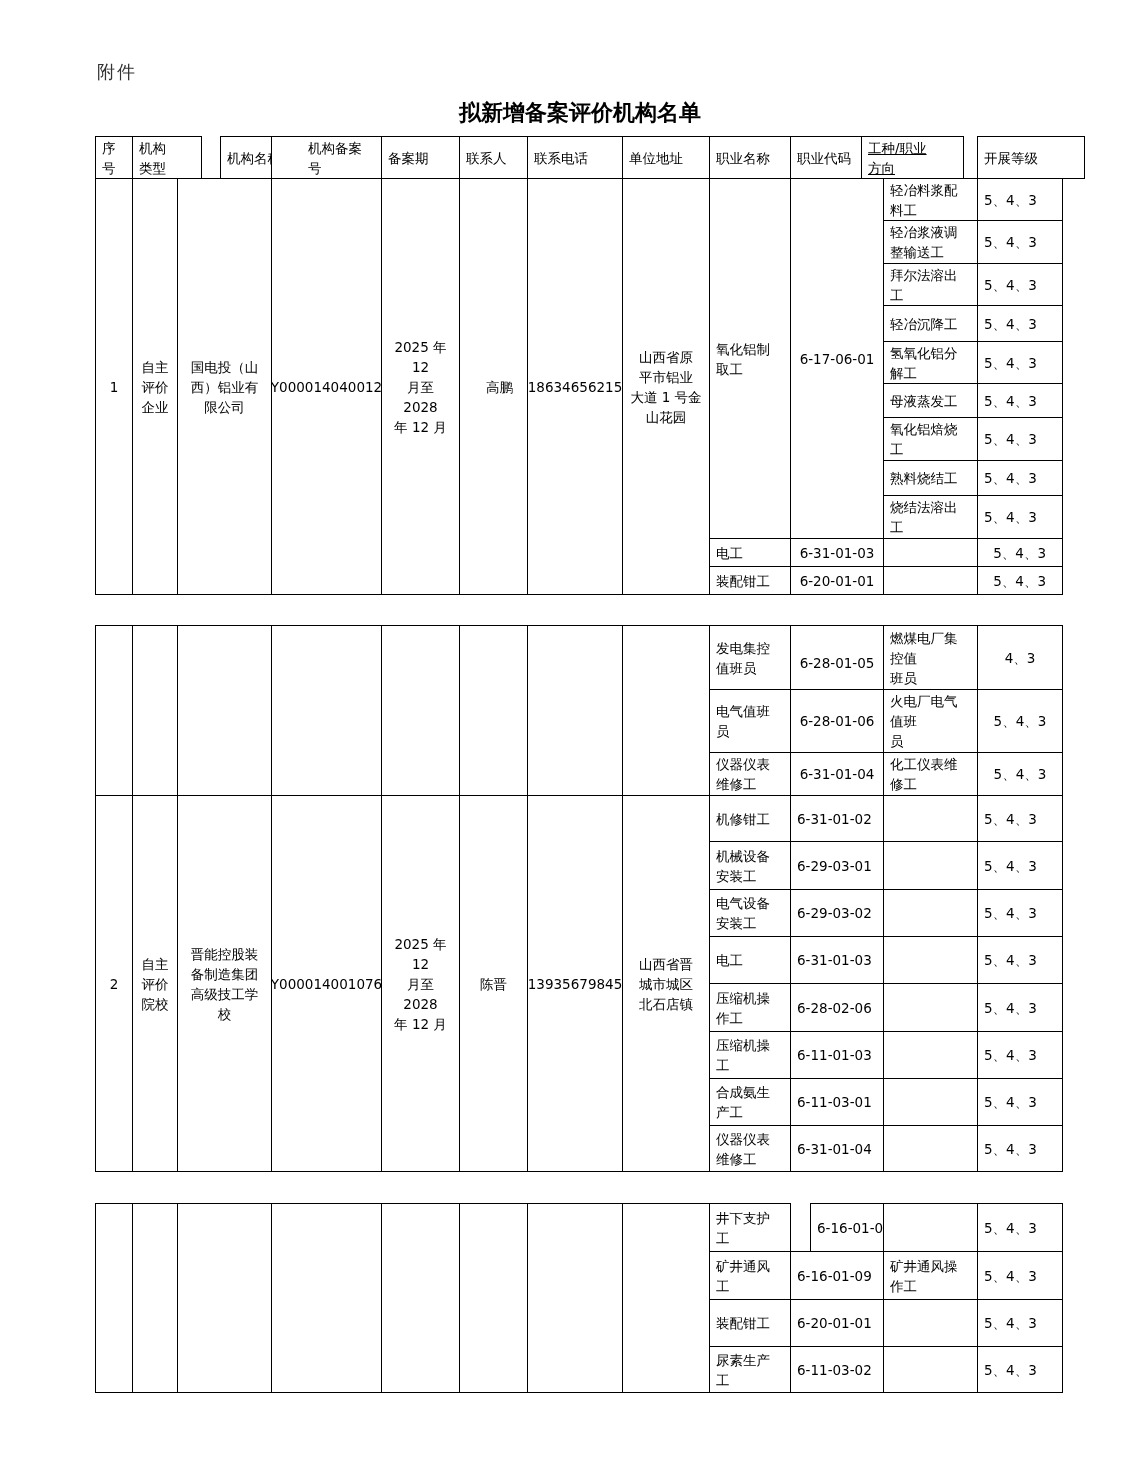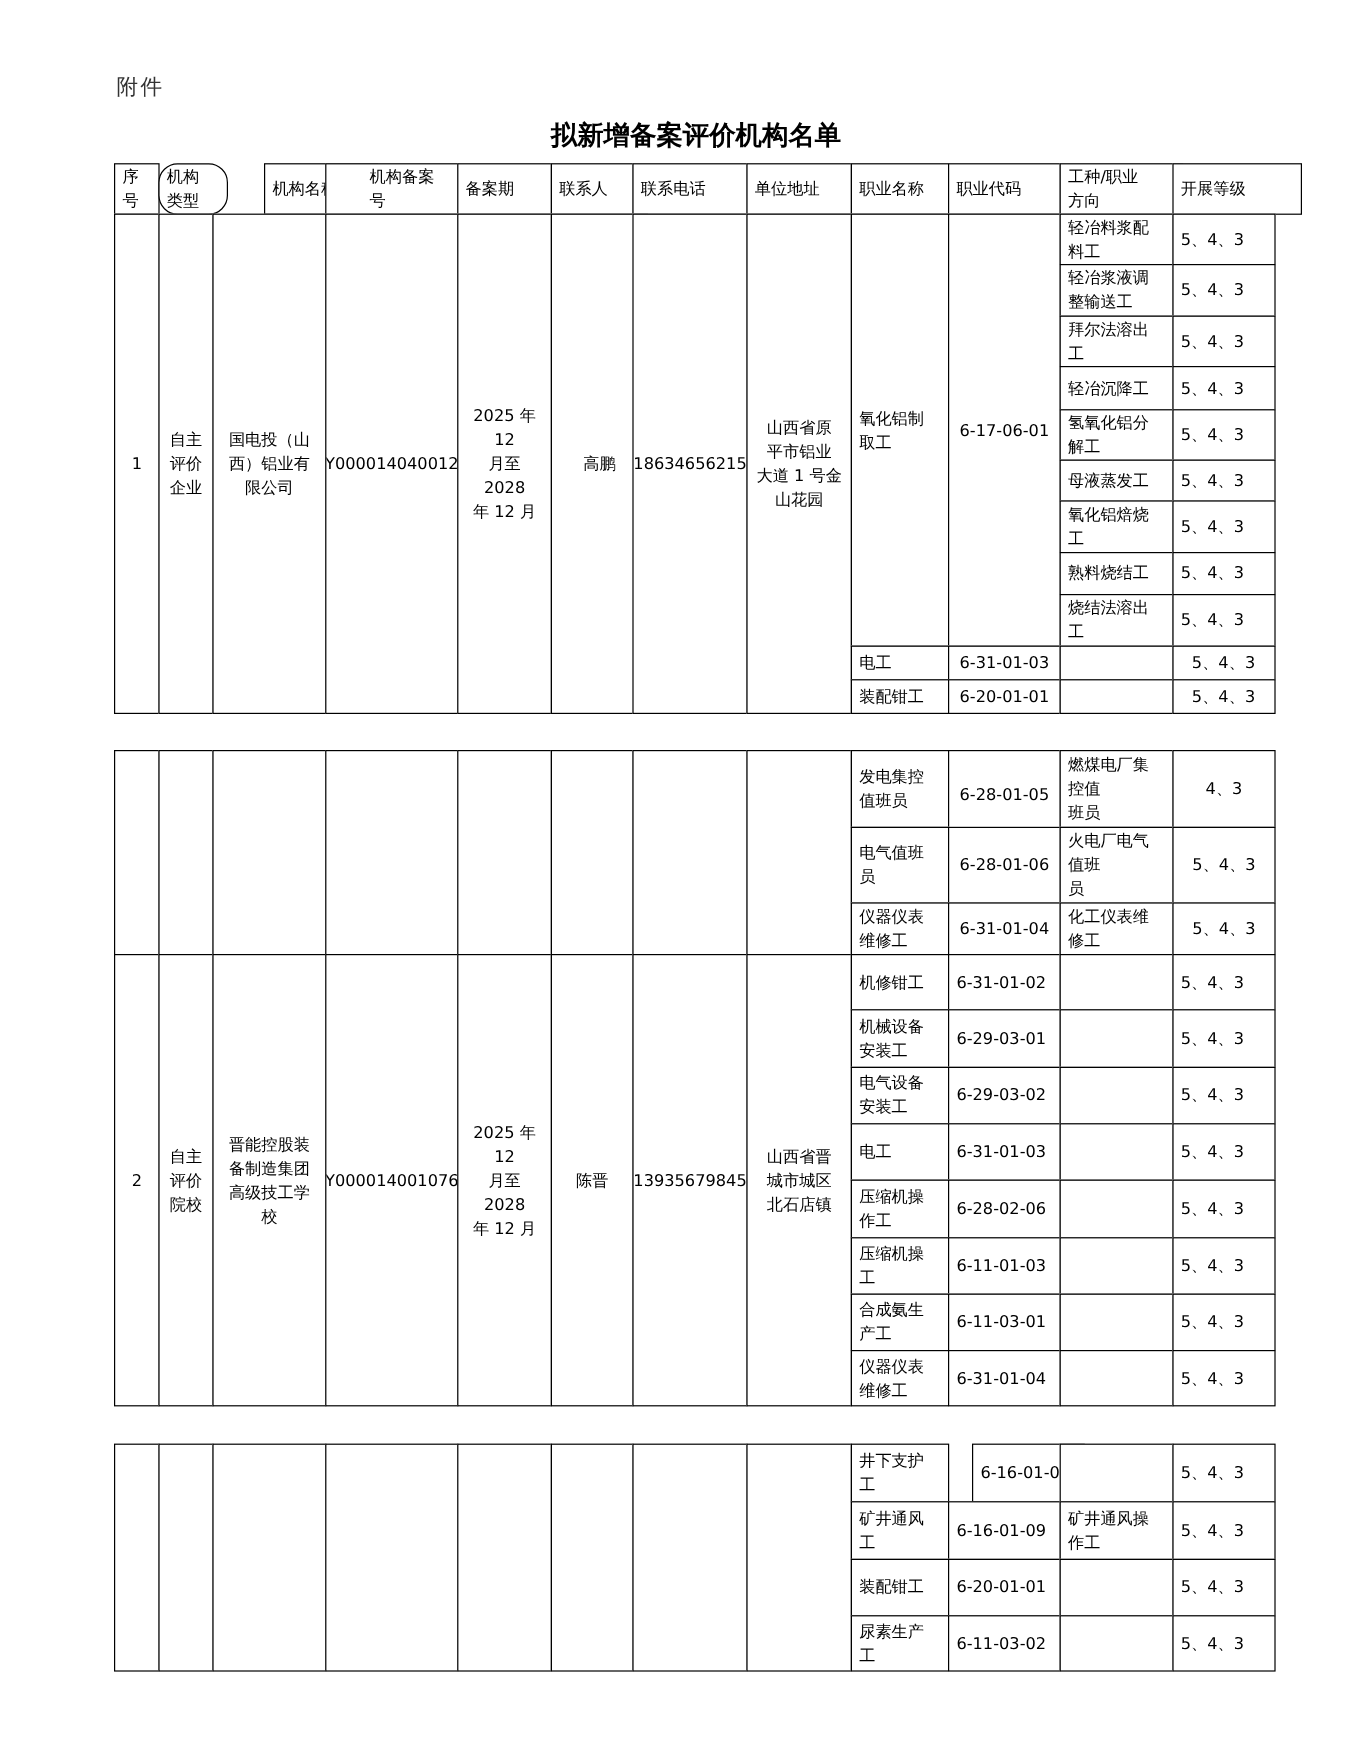--- a/index.html
+++ b/index.html
@@ -21,21 +21,21 @@
 <body>
 
 <div class="attach">附件</div>
 <div class="title">拟新增备案评价机构名单</div>
 
 <div id="tables">
     <div class="cell l hdr" style="left: 95px; width: 38px; top: 136px; height: 43px;">
       <span>序
 号</span>
     </div>
-    <div class="cell l hdr" style="left: 132px; width: 58px; top: 136px; height: 43px; border-radius: 16px;">
+    <div class="cell l hdr" style="left: 132px; width: 70px; top: 136px; height: 43px;">
       <span>机构
 类型</span>
     </div>
     <div class="cell l hdr" style="left: 177px; width: 95px; top: 136px; height: 43px; margin-left: 43px;">
       <span>机构名称</span>
     </div>
     <div class="cell l hdr" style="left: 271px; width: 111px; top: 136px; height: 43px; padding-left: 36px;">
       <span>机构备案号</span>
     </div>
     <div class="cell l hdr" style="left: 381px; width: 79px; top: 136px; height: 43px;">
@@ -49,21 +49,21 @@
     </div>
     <div class="cell l hdr" style="left: 622px; width: 88px; top: 136px; height: 43px;">
       <span>单位地址</span>
     </div>
     <div class="cell l hdr" style="left: 709px; width: 82px; top: 136px; height: 43px;">
       <span>职业名称</span>
     </div>
     <div class="cell l hdr" style="left: 790px; width: 94px; top: 136px; height: 43px;">
       <span>职业代码</span>
     </div>
-    <div class="cell l hdr" style="left: 883px; width: 103px; top: 136px; height: 43px;">
+    <div class="cell l hdr" style="left: 861px; width: 103px; top: 136px; height: 43px; text-decoration: underline;">
       <span>工种/职业
 方向</span>
     </div>
     <div class="cell l hdr" style="left: 977px; width: 108px; top: 136px; height: 43px;">
       <span>开展等级</span>
     </div>
     <div class="cell c" style="left: 95px; width: 38px; top: 178px; height: 417px;">
       <span>1</span>
     </div>
     <div class="cell c" style="left: 132px; width: 46px; top: 178px; height: 417px;">

